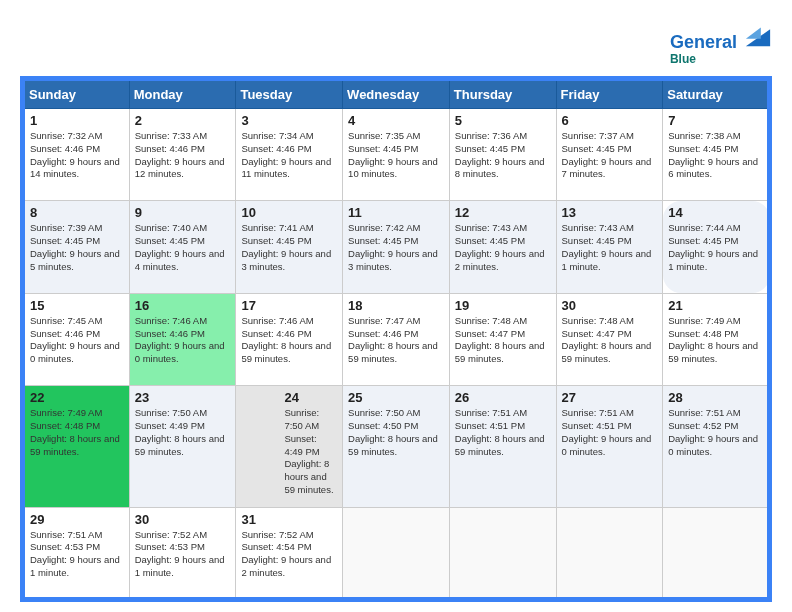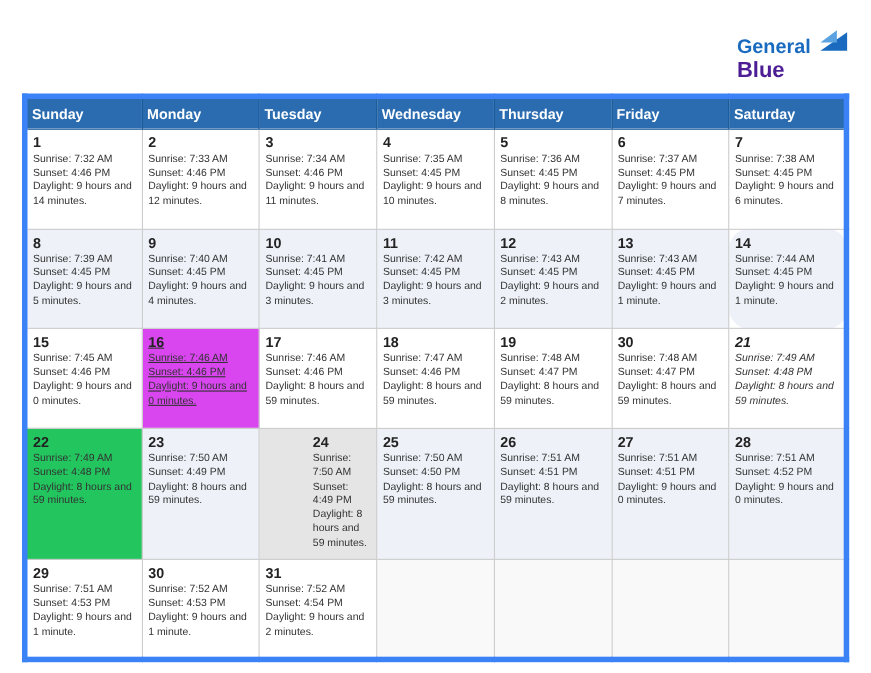--- a/index.html
+++ b/index.html
@@ -112,21 +112,21 @@
   <div class="header">
     <div class="logo">
       <div>
         <div class="logo-text">
           <span>General</span>
           <svg class="logo-icon" viewBox="0 0 30 30">
             <polygon points="2,28 28,10 28,28" fill="#1a6bbf"></polygon>
             <polygon points="2,20 18,8 18,20" fill="#5ba3e0"></polygon>
           </svg>
         </div>
-        <div class="logo-text" style="color:#4c1d95;font-size:20px;">Blue</div>
+        <div class="logo-text" style="color:#0f766e;font-size:12px;">Blue</div>
       </div>
     </div>
     <div class="title-block">
       <h1></h1>
       <h2></h2>
     </div>
   </div>
 
   <table class="calendar">
     <thead>
@@ -259,21 +259,21 @@
         </tr>
         <tr>
           <td style="background: rgb(255, 255, 255);">
             <span class="day-num">15</span>
           <div class="day-info">
             Sunrise: 7:45 AM<br>
             Sunset: 4:46 PM<br>
             Daylight: 9 hours and 0 minutes.
           </div>
           </td>
-          <td style="background: #d946ef; text-decoration: underline;">
+          <td style="background: #86efac;">
             <span class="day-num">16</span>
           <div class="day-info">
             Sunrise: 7:46 AM<br>
             Sunset: 4:46 PM<br>
             Daylight: 9 hours and 0 minutes.
           </div>
           </td>
           <td style="background: rgb(255, 255, 255);">
             <span class="day-num">17</span>
           <div class="day-info">
@@ -299,21 +299,21 @@
           </div>
           </td>
           <td style="background: rgb(255, 255, 255);">
             <span class="day-num">30</span>
           <div class="day-info">
             Sunrise: 7:48 AM<br>
             Sunset: 4:47 PM<br>
             Daylight: 8 hours and 59 minutes.
           </div>
           </td>
-          <td style="background: rgb(255, 255, 255); font-style: italic;">
+          <td style="background: rgb(255, 255, 255);">
             <span class="day-num">21</span>
           <div class="day-info">
             Sunrise: 7:49 AM<br>
             Sunset: 4:48 PM<br>
             Daylight: 8 hours and 59 minutes.
           </div>
           </td>
         </tr>
         <tr>
           <td style="background: #22c55e;">

